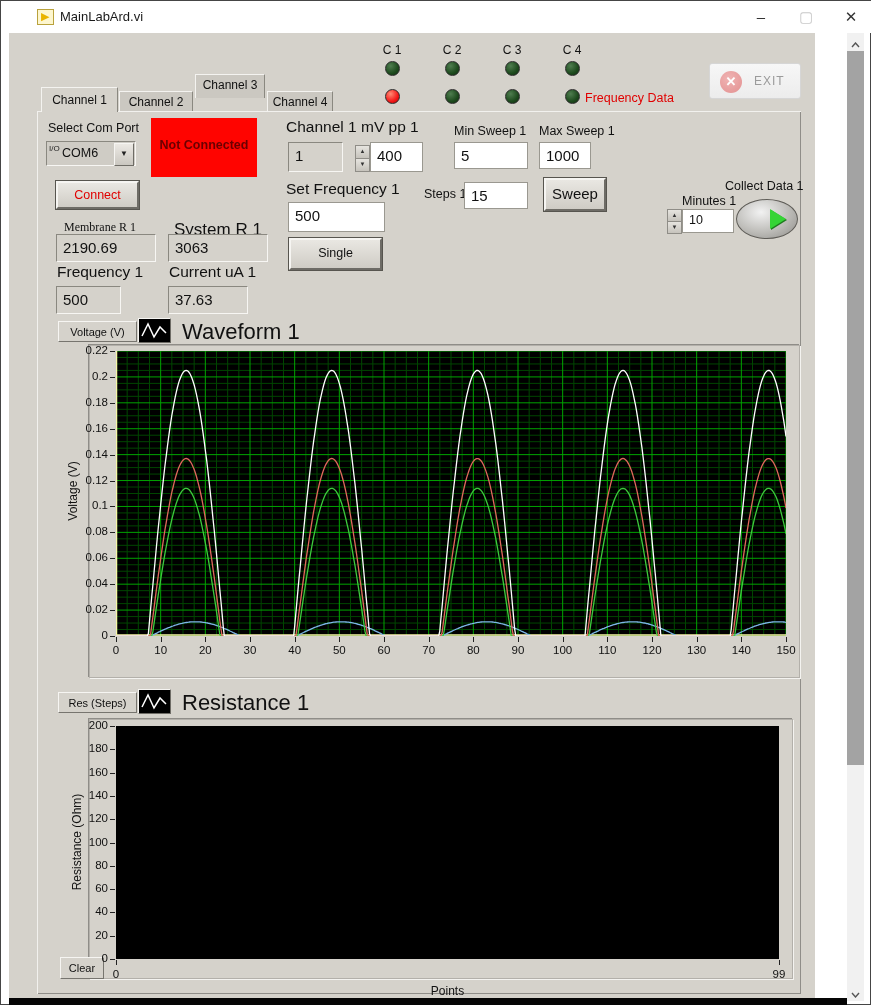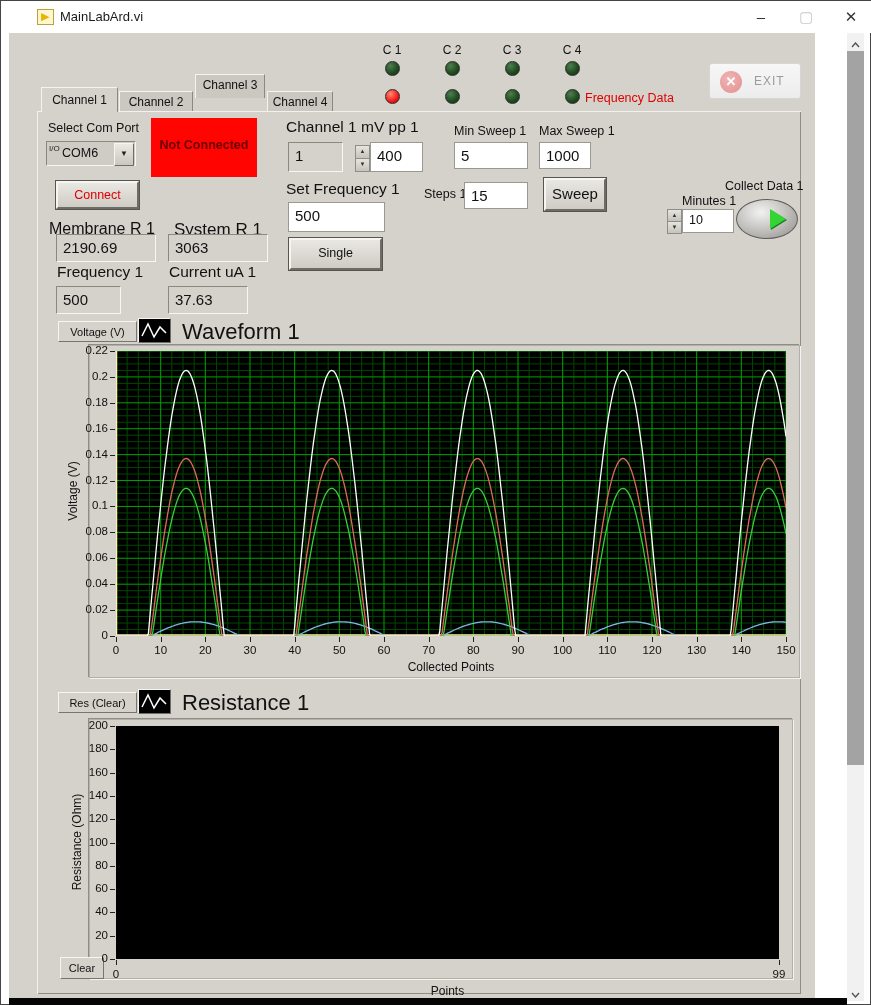--- a/index.html
+++ b/index.html
@@ -158,21 +158,21 @@
 
   <div class="abs biglbl" style="left:285px;top:179px;">Set Frequency 1</div>
   <div class="abs inbox" style="left:287px;top:201px;width:97px;height:30px;">500</div>
 
   <div class="abs lbl" style="left:423px;top:186px;">Steps 1</div>
   <div class="abs inbox" style="left:463px;top:181px;width:64px;height:27px;">15</div>
 
   <div class="abs btn3d" style="left:543px;top:177px;width:62px;height:33px;font-size:15px;line-height:28px;">Sweep</div>
   <div class="abs btn3d" style="left:288px;top:237px;width:93px;height:32px;font-size:12.5px;line-height:27px;">Single</div>
 
-  <div class="abs lbl" style="left:48px;top:219px;font-size:16px;">Membrane R 1</div>
+  <div class="abs lbl" style="left:63px;top:219px;font-size:12px;font-family:Liberation Serif, serif;">Membrane R 1</div>
   <div class="abs valbox" style="left:55px;top:233px;width:100px;height:28px;">2190.69</div>
   <div class="abs lbl" style="left:173px;top:219px;font-size:17px;text-align:center;">System R 1</div>
   <div class="abs valbox" style="left:167px;top:233px;width:100px;height:28px;">3063</div>
   <div class="abs biglbl" style="left:56px;top:262px;">Frequency 1</div>
   <div class="abs valbox" style="left:55px;top:285px;width:65px;height:28px;">500</div>
   <div class="abs biglbl" style="left:168px;top:262px;">Current uA 1</div>
   <div class="abs valbox" style="left:167px;top:285px;width:80px;height:28px;">37.63</div>
 
   <div class="abs lbl" style="left:681px;top:193px;">Minutes 1</div>
   <div class="abs spin" style="left:666px;top:208px;height:24px;">
@@ -302,23 +302,22 @@
       <line x1="0" y1="25.909090909090878" x2="670" y2="25.909090909090878" stroke="#00a400" stroke-width="1"></line>
       <line x1="0" y1="0" x2="670" y2="0" stroke="#00a400" stroke-width="1"></line>
       <line x1="0.5" y1="0" x2="0.5" y2="285" stroke="#f7f7a6" stroke-width="1.5"></line>
       <line x1="0" y1="284" x2="670" y2="284" stroke="#f7f7a6" stroke-width="1.5"></line>
       <path d="M0.0,285.0L1.1,285.0L2.2,285.0L3.4,285.0L4.5,285.0L5.6,285.0L6.7,285.0L7.8,285.0L8.9,285.0L10.0,285.0L11.2,285.0L12.3,285.0L13.4,285.0L14.5,285.0L15.6,285.0L16.8,285.0L17.9,285.0L19.0,285.0L20.1,285.0L21.2,285.0L22.3,285.0L23.5,285.0L24.6,285.0L25.7,285.0L26.8,285.0L27.9,285.0L29.0,285.0L30.1,285.0L31.3,285.0L32.4,285.0L33.5,285.0L34.6,285.0L35.7,284.6L36.9,284.0L38.0,283.4L39.1,282.9L40.2,282.3L41.3,281.8L42.4,281.2L43.6,280.7L44.7,280.2L45.8,279.7L46.9,279.1L48.0,278.6L49.1,278.1L50.3,277.7L51.4,277.2L52.5,276.7L53.6,276.3L54.7,275.8L55.8,275.4L57.0,275.0L58.1,274.6L59.2,274.2L60.3,273.9L61.4,273.5L62.5,273.2L63.6,272.9L64.8,272.6L65.9,272.4L67.0,272.1L68.1,271.9L69.2,271.7L70.3,271.5L71.5,271.3L72.6,271.2L73.7,271.0L74.8,270.9L75.9,270.9L77.0,270.8L78.2,270.8L79.3,270.8L80.4,270.8L81.5,270.8L82.6,270.8L83.8,270.9L84.9,271.0L86.0,271.1L87.1,271.3L88.2,271.4L89.3,271.6L90.5,271.8L91.6,272.0L92.7,272.3L93.8,272.5L94.9,272.8L96.0,273.1L97.1,273.4L98.3,273.7L99.4,274.1L100.5,274.5L101.6,274.8L102.7,275.2L103.8,275.7L105.0,276.1L106.1,276.5L107.2,277.0L108.3,277.5L109.4,277.9L110.6,278.4L111.7,278.9L112.8,279.4L113.9,280.0L115.0,280.5L116.1,281.0L117.2,281.6L118.4,282.1L119.5,282.7L120.6,283.2L121.7,283.8L122.8,284.3L124.0,284.9L125.1,285.0L126.2,285.0L127.3,285.0L128.4,285.0L129.5,285.0L130.7,285.0L131.8,285.0L132.9,285.0L134.0,285.0L135.1,285.0L136.2,285.0L137.3,285.0L138.5,285.0L139.6,285.0L140.7,285.0L141.8,285.0L142.9,285.0L144.1,285.0L145.2,285.0L146.3,285.0L147.4,285.0L148.5,285.0L149.6,285.0L150.8,285.0L151.9,285.0L153.0,285.0L154.1,285.0L155.2,285.0L156.3,285.0L157.4,285.0L158.6,285.0L159.7,285.0L160.8,285.0L161.9,285.0L163.0,285.0L164.2,285.0L165.3,285.0L166.4,285.0L167.5,285.0L168.6,285.0L169.7,285.0L170.8,285.0L172.0,285.0L173.1,285.0L174.2,285.0L175.3,285.0L176.4,285.0L177.6,285.0L178.7,285.0L179.8,285.0L180.9,284.8L182.0,284.2L183.1,283.7L184.3,283.1L185.4,282.6L186.5,282.0L187.6,281.5L188.7,280.9L189.8,280.4L190.9,279.9L192.1,279.3L193.2,278.8L194.3,278.3L195.4,277.8L196.5,277.4L197.6,276.9L198.8,276.4L199.9,276.0L201.0,275.6L202.1,275.2L203.2,274.8L204.3,274.4L205.5,274.0L206.6,273.7L207.7,273.3L208.8,273.0L209.9,272.7L211.1,272.5L212.2,272.2L213.3,272.0L214.4,271.8L215.5,271.6L216.6,271.4L217.8,271.2L218.9,271.1L220.0,271.0L221.1,270.9L222.2,270.8L223.3,270.8L224.5,270.8L225.6,270.8L226.7,270.8L227.8,270.8L228.9,270.9L230.0,271.0L231.1,271.1L232.3,271.2L233.4,271.3L234.5,271.5L235.6,271.7L236.7,271.9L237.8,272.2L239.0,272.4L240.1,272.7L241.2,273.0L242.3,273.3L243.4,273.6L244.5,273.9L245.7,274.3L246.8,274.7L247.9,275.1L249.0,275.5L250.1,275.9L251.3,276.4L252.4,276.8L253.5,277.3L254.6,277.7L255.7,278.2L256.8,278.7L257.9,279.2L259.1,279.8L260.2,280.3L261.3,280.8L262.4,281.3L263.5,281.9L264.7,282.4L265.8,283.0L266.9,283.5L268.0,284.1L269.1,284.7L270.2,285.0L271.4,285.0L272.5,285.0L273.6,285.0L274.7,285.0L275.8,285.0L276.9,285.0L278.1,285.0L279.2,285.0L280.3,285.0L281.4,285.0L282.5,285.0L283.6,285.0L284.8,285.0L285.9,285.0L287.0,285.0L288.1,285.0L289.2,285.0L290.3,285.0L291.4,285.0L292.6,285.0L293.7,285.0L294.8,285.0L295.9,285.0L297.0,285.0L298.1,285.0L299.3,285.0L300.4,285.0L301.5,285.0L302.6,285.0L303.7,285.0L304.9,285.0L306.0,285.0L307.1,285.0L308.2,285.0L309.3,285.0L310.4,285.0L311.6,285.0L312.7,285.0L313.8,285.0L314.9,285.0L316.0,285.0L317.1,285.0L318.3,285.0L319.4,285.0L320.5,285.0L321.6,285.0L322.7,285.0L323.8,285.0L324.9,285.0L326.1,285.0L327.2,284.4L328.3,283.9L329.4,283.3L330.5,282.8L331.6,282.2L332.8,281.7L333.9,281.1L335.0,280.6L336.1,280.1L337.2,279.5L338.4,279.0L339.5,278.5L340.6,278.0L341.7,277.6L342.8,277.1L343.9,276.6L345.1,276.2L346.2,275.7L347.3,275.3L348.4,274.9L349.5,274.5L350.6,274.2L351.8,273.8L352.9,273.5L354.0,273.2L355.1,272.8L356.2,272.6L357.3,272.3L358.5,272.1L359.6,271.8L360.7,271.6L361.8,271.4L362.9,271.3L364.0,271.1L365.2,271.0L366.3,270.9L367.4,270.8L368.5,270.8L369.6,270.8L370.7,270.8L371.9,270.8L373.0,270.8L374.1,270.8L375.2,270.9L376.3,271.0L377.4,271.1L378.5,271.3L379.7,271.4L380.8,271.6L381.9,271.8L383.0,272.1L384.1,272.3L385.2,272.6L386.4,272.8L387.5,273.2L388.6,273.5L389.7,273.8L390.8,274.2L391.9,274.5L393.1,274.9L394.2,275.3L395.3,275.7L396.4,276.2L397.5,276.6L398.6,277.1L399.8,277.6L400.9,278.0L402.0,278.5L403.1,279.0L404.2,279.5L405.3,280.1L406.5,280.6L407.6,281.1L408.7,281.7L409.8,282.2L410.9,282.8L412.1,283.3L413.2,283.9L414.3,284.4L415.4,285.0L416.5,285.0L417.6,285.0L418.8,285.0L419.9,285.0L421.0,285.0L422.1,285.0L423.2,285.0L424.3,285.0L425.4,285.0L426.6,285.0L427.7,285.0L428.8,285.0L429.9,285.0L431.0,285.0L432.2,285.0L433.3,285.0L434.4,285.0L435.5,285.0L436.6,285.0L437.7,285.0L438.9,285.0L440.0,285.0L441.1,285.0L442.2,285.0L443.3,285.0L444.4,285.0L445.6,285.0L446.7,285.0L447.8,285.0L448.9,285.0L450.0,285.0L451.1,285.0L452.3,285.0L453.4,285.0L454.5,285.0L455.6,285.0L456.7,285.0L457.8,285.0L459.0,285.0L460.1,285.0L461.2,285.0L462.3,285.0L463.4,285.0L464.5,285.0L465.6,285.0L466.8,285.0L467.9,285.0L469.0,285.0L470.1,285.0L471.2,285.0L472.3,284.7L473.5,284.1L474.6,283.5L475.7,283.0L476.8,282.4L477.9,281.9L479.0,281.3L480.2,280.8L481.3,280.3L482.4,279.8L483.5,279.2L484.6,278.7L485.8,278.2L486.9,277.7L488.0,277.3L489.1,276.8L490.2,276.4L491.3,275.9L492.4,275.5L493.6,275.1L494.7,274.7L495.8,274.3L496.9,273.9L498.0,273.6L499.1,273.3L500.3,273.0L501.4,272.7L502.5,272.4L503.6,272.2L504.7,271.9L505.9,271.7L507.0,271.5L508.1,271.3L509.2,271.2L510.3,271.1L511.4,271.0L512.5,270.9L513.7,270.8L514.8,270.8L515.9,270.8L517.0,270.8L518.1,270.8L519.3,270.8L520.4,270.9L521.5,271.0L522.6,271.1L523.7,271.2L524.8,271.4L526.0,271.6L527.1,271.8L528.2,272.0L529.3,272.2L530.4,272.5L531.5,272.7L532.6,273.0L533.8,273.3L534.9,273.7L536.0,274.0L537.1,274.4L538.2,274.8L539.4,275.2L540.5,275.6L541.6,276.0L542.7,276.4L543.8,276.9L544.9,277.4L546.0,277.8L547.2,278.3L548.3,278.8L549.4,279.3L550.5,279.9L551.6,280.4L552.8,280.9L553.9,281.5L555.0,282.0L556.1,282.6L557.2,283.1L558.3,283.7L559.4,284.2L560.6,284.8L561.7,285.0L562.8,285.0L563.9,285.0L565.0,285.0L566.1,285.0L567.3,285.0L568.4,285.0L569.5,285.0L570.6,285.0L571.7,285.0L572.9,285.0L574.0,285.0L575.1,285.0L576.2,285.0L577.3,285.0L578.4,285.0L579.5,285.0L580.7,285.0L581.8,285.0L582.9,285.0L584.0,285.0L585.1,285.0L586.3,285.0L587.4,285.0L588.5,285.0L589.6,285.0L590.7,285.0L591.8,285.0L593.0,285.0L594.1,285.0L595.2,285.0L596.3,285.0L597.4,285.0L598.5,285.0L599.6,285.0L600.8,285.0L601.9,285.0L603.0,285.0L604.1,285.0L605.2,285.0L606.4,285.0L607.5,285.0L608.6,285.0L609.7,285.0L610.8,285.0L611.9,285.0L613.1,285.0L614.2,285.0L615.3,285.0L616.4,285.0L617.5,284.9L618.6,284.3L619.8,283.8L620.9,283.2L622.0,282.7L623.1,282.1L624.2,281.6L625.3,281.0L626.5,280.5L627.6,280.0L628.7,279.4L629.8,278.9L630.9,278.4L632.0,277.9L633.1,277.5L634.3,277.0L635.4,276.5L636.5,276.1L637.6,275.7L638.7,275.2L639.9,274.8L641.0,274.5L642.1,274.1L643.2,273.7L644.3,273.4L645.4,273.1L646.5,272.8L647.7,272.5L648.8,272.3L649.9,272.0L651.0,271.8L652.1,271.6L653.3,271.4L654.4,271.3L655.5,271.1L656.6,271.0L657.7,270.9L658.8,270.8L660.0,270.8L661.1,270.8L662.2,270.8L663.3,270.8L664.4,270.8L665.5,270.9L666.6,270.9L667.8,271.0L668.9,271.2L670.0,271.3" fill="none" stroke="#7db7e8" stroke-width="1.3"></path>
       <path d="M0.0,285.0L1.1,285.0L2.2,285.0L3.4,285.0L4.5,285.0L5.6,285.0L6.7,285.0L7.8,285.0L8.9,285.0L10.0,285.0L11.2,285.0L12.3,285.0L13.4,285.0L14.5,285.0L15.6,285.0L16.8,285.0L17.9,285.0L19.0,285.0L20.1,285.0L21.2,285.0L22.3,285.0L23.5,285.0L24.6,285.0L25.7,285.0L26.8,285.0L27.9,285.0L29.0,285.0L30.1,285.0L31.3,285.0L32.4,285.0L33.5,285.0L34.6,285.0L35.7,285.0L36.9,280.4L38.0,272.8L39.1,265.2L40.2,257.7L41.3,250.2L42.4,242.9L43.6,235.6L44.7,228.5L45.8,221.5L46.9,214.7L48.0,208.1L49.1,201.7L50.3,195.5L51.4,189.6L52.5,183.9L53.6,178.4L54.7,173.3L55.8,168.5L57.0,163.9L58.1,159.7L59.2,155.9L60.3,152.3L61.4,149.2L62.5,146.3L63.6,143.9L64.8,141.8L65.9,140.2L67.0,138.9L68.1,138.0L69.2,137.4L70.3,137.3L71.5,137.6L72.6,138.3L73.7,139.3L74.8,140.8L75.9,142.6L77.0,144.8L78.2,147.4L79.3,150.4L80.4,153.7L81.5,157.4L82.6,161.4L83.8,165.7L84.9,170.4L86.0,175.3L87.1,180.6L88.2,186.1L89.3,191.9L90.5,197.9L91.6,204.2L92.7,210.7L93.8,217.4L94.9,224.3L96.0,231.3L97.1,238.5L98.3,245.8L99.4,253.2L100.5,260.7L101.6,268.2L102.7,275.8L103.8,283.5L105.0,285.0L106.1,285.0L107.2,285.0L108.3,285.0L109.4,285.0L110.6,285.0L111.7,285.0L112.8,285.0L113.9,285.0L115.0,285.0L116.1,285.0L117.2,285.0L118.4,285.0L119.5,285.0L120.6,285.0L121.7,285.0L122.8,285.0L124.0,285.0L125.1,285.0L126.2,285.0L127.3,285.0L128.4,285.0L129.5,285.0L130.7,285.0L131.8,285.0L132.9,285.0L134.0,285.0L135.1,285.0L136.2,285.0L137.3,285.0L138.5,285.0L139.6,285.0L140.7,285.0L141.8,285.0L142.9,285.0L144.1,285.0L145.2,285.0L146.3,285.0L147.4,285.0L148.5,285.0L149.6,285.0L150.8,285.0L151.9,285.0L153.0,285.0L154.1,285.0L155.2,285.0L156.3,285.0L157.4,285.0L158.6,285.0L159.7,285.0L160.8,285.0L161.9,285.0L163.0,285.0L164.2,285.0L165.3,285.0L166.4,285.0L167.5,285.0L168.6,285.0L169.7,285.0L170.8,285.0L172.0,285.0L173.1,285.0L174.2,285.0L175.3,285.0L176.4,285.0L177.6,285.0L178.7,285.0L179.8,285.0L180.9,285.0L182.0,283.5L183.1,275.8L184.3,268.2L185.4,260.7L186.5,253.2L187.6,245.8L188.7,238.5L189.8,231.3L190.9,224.3L192.1,217.4L193.2,210.7L194.3,204.2L195.4,197.9L196.5,191.9L197.6,186.1L198.8,180.6L199.9,175.3L201.0,170.4L202.1,165.7L203.2,161.4L204.3,157.4L205.5,153.7L206.6,150.4L207.7,147.4L208.8,144.8L209.9,142.6L211.1,140.8L212.2,139.3L213.3,138.3L214.4,137.6L215.5,137.3L216.6,137.4L217.8,138.0L218.9,138.9L220.0,140.2L221.1,141.8L222.2,143.9L223.3,146.3L224.5,149.2L225.6,152.3L226.7,155.9L227.8,159.7L228.9,163.9L230.0,168.5L231.1,173.3L232.3,178.4L233.4,183.9L234.5,189.6L235.6,195.5L236.7,201.7L237.8,208.1L239.0,214.7L240.1,221.5L241.2,228.5L242.3,235.6L243.4,242.9L244.5,250.2L245.7,257.7L246.8,265.2L247.9,272.8L249.0,280.4L250.1,285.0L251.3,285.0L252.4,285.0L253.5,285.0L254.6,285.0L255.7,285.0L256.8,285.0L257.9,285.0L259.1,285.0L260.2,285.0L261.3,285.0L262.4,285.0L263.5,285.0L264.7,285.0L265.8,285.0L266.9,285.0L268.0,285.0L269.1,285.0L270.2,285.0L271.4,285.0L272.5,285.0L273.6,285.0L274.7,285.0L275.8,285.0L276.9,285.0L278.1,285.0L279.2,285.0L280.3,285.0L281.4,285.0L282.5,285.0L283.6,285.0L284.8,285.0L285.9,285.0L287.0,285.0L288.1,285.0L289.2,285.0L290.3,285.0L291.4,285.0L292.6,285.0L293.7,285.0L294.8,285.0L295.9,285.0L297.0,285.0L298.1,285.0L299.3,285.0L300.4,285.0L301.5,285.0L302.6,285.0L303.7,285.0L304.9,285.0L306.0,285.0L307.1,285.0L308.2,285.0L309.3,285.0L310.4,285.0L311.6,285.0L312.7,285.0L313.8,285.0L314.9,285.0L316.0,285.0L317.1,285.0L318.3,285.0L319.4,285.0L320.5,285.0L321.6,285.0L322.7,285.0L323.8,285.0L324.9,285.0L326.1,285.0L327.2,285.0L328.3,278.9L329.4,271.3L330.5,263.7L331.6,256.2L332.8,248.7L333.9,241.4L335.0,234.2L336.1,227.1L337.2,220.1L338.4,213.4L339.5,206.8L340.6,200.4L341.7,194.3L342.8,188.4L343.9,182.8L345.1,177.4L346.2,172.3L347.3,167.5L348.4,163.1L349.5,158.9L350.6,155.1L351.8,151.7L352.9,148.6L354.0,145.8L355.1,143.5L356.2,141.5L357.3,139.9L358.5,138.6L359.6,137.8L360.7,137.4L361.8,137.3L362.9,137.7L364.0,138.5L365.2,139.6L366.3,141.1L367.4,143.0L368.5,145.3L369.6,148.0L370.7,151.0L371.9,154.4L373.0,158.1L374.1,162.2L375.2,166.6L376.3,171.3L377.4,176.3L378.5,181.7L379.7,187.2L380.8,193.1L381.9,199.2L383.0,205.5L384.1,212.0L385.2,218.8L386.4,225.7L387.5,232.7L388.6,239.9L389.7,247.3L390.8,254.7L391.9,262.2L393.1,269.8L394.2,277.4L395.3,285.0L396.4,285.0L397.5,285.0L398.6,285.0L399.8,285.0L400.9,285.0L402.0,285.0L403.1,285.0L404.2,285.0L405.3,285.0L406.5,285.0L407.6,285.0L408.7,285.0L409.8,285.0L410.9,285.0L412.1,285.0L413.2,285.0L414.3,285.0L415.4,285.0L416.5,285.0L417.6,285.0L418.8,285.0L419.9,285.0L421.0,285.0L422.1,285.0L423.2,285.0L424.3,285.0L425.4,285.0L426.6,285.0L427.7,285.0L428.8,285.0L429.9,285.0L431.0,285.0L432.2,285.0L433.3,285.0L434.4,285.0L435.5,285.0L436.6,285.0L437.7,285.0L438.9,285.0L440.0,285.0L441.1,285.0L442.2,285.0L443.3,285.0L444.4,285.0L445.6,285.0L446.7,285.0L447.8,285.0L448.9,285.0L450.0,285.0L451.1,285.0L452.3,285.0L453.4,285.0L454.5,285.0L455.6,285.0L456.7,285.0L457.8,285.0L459.0,285.0L460.1,285.0L461.2,285.0L462.3,285.0L463.4,285.0L464.5,285.0L465.6,285.0L466.8,285.0L467.9,285.0L469.0,285.0L470.1,285.0L471.2,285.0L472.3,285.0L473.5,281.9L474.6,274.3L475.7,266.7L476.8,259.2L477.9,251.7L479.0,244.3L480.2,237.0L481.3,229.9L482.4,222.9L483.5,216.1L484.6,209.4L485.8,203.0L486.9,196.7L488.0,190.7L489.1,185.0L490.2,179.5L491.3,174.3L492.4,169.4L493.6,164.8L494.7,160.5L495.8,156.6L496.9,153.0L498.0,149.8L499.1,146.9L500.3,144.4L501.4,142.2L502.5,140.5L503.6,139.1L504.7,138.1L505.9,137.5L507.0,137.3L508.1,137.5L509.2,138.1L510.3,139.1L511.4,140.5L512.5,142.2L513.7,144.4L514.8,146.9L515.9,149.8L517.0,153.0L518.1,156.6L519.3,160.5L520.4,164.8L521.5,169.4L522.6,174.3L523.7,179.5L524.8,185.0L526.0,190.7L527.1,196.7L528.2,203.0L529.3,209.4L530.4,216.1L531.5,222.9L532.6,229.9L533.8,237.0L534.9,244.3L536.0,251.7L537.1,259.2L538.2,266.7L539.4,274.3L540.5,281.9L541.6,285.0L542.7,285.0L543.8,285.0L544.9,285.0L546.0,285.0L547.2,285.0L548.3,285.0L549.4,285.0L550.5,285.0L551.6,285.0L552.8,285.0L553.9,285.0L555.0,285.0L556.1,285.0L557.2,285.0L558.3,285.0L559.4,285.0L560.6,285.0L561.7,285.0L562.8,285.0L563.9,285.0L565.0,285.0L566.1,285.0L567.3,285.0L568.4,285.0L569.5,285.0L570.6,285.0L571.7,285.0L572.9,285.0L574.0,285.0L575.1,285.0L576.2,285.0L577.3,285.0L578.4,285.0L579.5,285.0L580.7,285.0L581.8,285.0L582.9,285.0L584.0,285.0L585.1,285.0L586.3,285.0L587.4,285.0L588.5,285.0L589.6,285.0L590.7,285.0L591.8,285.0L593.0,285.0L594.1,285.0L595.2,285.0L596.3,285.0L597.4,285.0L598.5,285.0L599.6,285.0L600.8,285.0L601.9,285.0L603.0,285.0L604.1,285.0L605.2,285.0L606.4,285.0L607.5,285.0L608.6,285.0L609.7,285.0L610.8,285.0L611.9,285.0L613.1,285.0L614.2,285.0L615.3,285.0L616.4,285.0L617.5,285.0L618.6,285.0L619.8,277.4L620.9,269.8L622.0,262.2L623.1,254.7L624.2,247.3L625.3,239.9L626.5,232.7L627.6,225.7L628.7,218.8L629.8,212.0L630.9,205.5L632.0,199.2L633.1,193.1L634.3,187.2L635.4,181.7L636.5,176.3L637.6,171.3L638.7,166.6L639.9,162.2L641.0,158.1L642.1,154.4L643.2,151.0L644.3,148.0L645.4,145.3L646.5,143.0L647.7,141.1L648.8,139.6L649.9,138.5L651.0,137.7L652.1,137.3L653.3,137.4L654.4,137.8L655.5,138.6L656.6,139.9L657.7,141.5L658.8,143.5L660.0,145.8L661.1,148.6L662.2,151.7L663.3,155.1L664.4,158.9L665.5,163.1L666.6,167.5L667.8,172.3L668.9,177.4L670.0,182.8" fill="none" stroke="#3dca3d" stroke-width="1.3"></path>
       <path d="M0.0,285.0L1.1,285.0L2.2,285.0L3.4,285.0L4.5,285.0L5.6,285.0L6.7,285.0L7.8,285.0L8.9,285.0L10.0,285.0L11.2,285.0L12.3,285.0L13.4,285.0L14.5,285.0L15.6,285.0L16.8,285.0L17.9,285.0L19.0,285.0L20.1,285.0L21.2,285.0L22.3,285.0L23.5,285.0L24.6,285.0L25.7,285.0L26.8,285.0L27.9,285.0L29.0,285.0L30.1,285.0L31.3,285.0L32.4,285.0L33.5,285.0L34.6,283.3L35.7,274.6L36.9,265.9L38.0,257.2L39.1,248.7L40.2,240.2L41.3,231.8L42.4,223.6L43.6,215.5L44.7,207.5L45.8,199.8L46.9,192.3L48.0,185.0L49.1,177.9L50.3,171.1L51.4,164.5L52.5,158.3L53.6,152.3L54.7,146.7L55.8,141.4L57.0,136.5L58.1,131.9L59.2,127.7L60.3,123.8L61.4,120.4L62.5,117.3L63.6,114.7L64.8,112.4L65.9,110.6L67.0,109.2L68.1,108.2L69.2,107.7L70.3,107.5L71.5,107.8L72.6,108.6L73.7,109.7L74.8,111.3L75.9,113.3L77.0,115.7L78.2,118.5L79.3,121.7L80.4,125.3L81.5,129.3L82.6,133.7L83.8,138.4L84.9,143.5L86.0,148.9L87.1,154.7L88.2,160.7L89.3,167.1L90.5,173.8L91.6,180.7L92.7,187.9L93.8,195.3L94.9,202.9L96.0,210.7L97.1,218.7L98.3,226.9L99.4,235.2L100.5,243.6L101.6,252.1L102.7,260.7L103.8,269.3L105.0,278.0L106.1,285.0L107.2,285.0L108.3,285.0L109.4,285.0L110.6,285.0L111.7,285.0L112.8,285.0L113.9,285.0L115.0,285.0L116.1,285.0L117.2,285.0L118.4,285.0L119.5,285.0L120.6,285.0L121.7,285.0L122.8,285.0L124.0,285.0L125.1,285.0L126.2,285.0L127.3,285.0L128.4,285.0L129.5,285.0L130.7,285.0L131.8,285.0L132.9,285.0L134.0,285.0L135.1,285.0L136.2,285.0L137.3,285.0L138.5,285.0L139.6,285.0L140.7,285.0L141.8,285.0L142.9,285.0L144.1,285.0L145.2,285.0L146.3,285.0L147.4,285.0L148.5,285.0L149.6,285.0L150.8,285.0L151.9,285.0L153.0,285.0L154.1,285.0L155.2,285.0L156.3,285.0L157.4,285.0L158.6,285.0L159.7,285.0L160.8,285.0L161.9,285.0L163.0,285.0L164.2,285.0L165.3,285.0L166.4,285.0L167.5,285.0L168.6,285.0L169.7,285.0L170.8,285.0L172.0,285.0L173.1,285.0L174.2,285.0L175.3,285.0L176.4,285.0L177.6,285.0L178.7,285.0L179.8,285.0L180.9,278.0L182.0,269.3L183.1,260.7L184.3,252.1L185.4,243.6L186.5,235.2L187.6,226.9L188.7,218.7L189.8,210.7L190.9,202.9L192.1,195.3L193.2,187.9L194.3,180.7L195.4,173.8L196.5,167.1L197.6,160.7L198.8,154.7L199.9,148.9L201.0,143.5L202.1,138.4L203.2,133.7L204.3,129.3L205.5,125.3L206.6,121.7L207.7,118.5L208.8,115.7L209.9,113.3L211.1,111.3L212.2,109.7L213.3,108.6L214.4,107.8L215.5,107.5L216.6,107.7L217.8,108.2L218.9,109.2L220.0,110.6L221.1,112.4L222.2,114.7L223.3,117.3L224.5,120.4L225.6,123.8L226.7,127.7L227.8,131.9L228.9,136.5L230.0,141.4L231.1,146.7L232.3,152.3L233.4,158.3L234.5,164.5L235.6,171.1L236.7,177.9L237.8,185.0L239.0,192.3L240.1,199.8L241.2,207.5L242.3,215.5L243.4,223.6L244.5,231.8L245.7,240.2L246.8,248.7L247.9,257.2L249.0,265.9L250.1,274.6L251.3,283.3L252.4,285.0L253.5,285.0L254.6,285.0L255.7,285.0L256.8,285.0L257.9,285.0L259.1,285.0L260.2,285.0L261.3,285.0L262.4,285.0L263.5,285.0L264.7,285.0L265.8,285.0L266.9,285.0L268.0,285.0L269.1,285.0L270.2,285.0L271.4,285.0L272.5,285.0L273.6,285.0L274.7,285.0L275.8,285.0L276.9,285.0L278.1,285.0L279.2,285.0L280.3,285.0L281.4,285.0L282.5,285.0L283.6,285.0L284.8,285.0L285.9,285.0L287.0,285.0L288.1,285.0L289.2,285.0L290.3,285.0L291.4,285.0L292.6,285.0L293.7,285.0L294.8,285.0L295.9,285.0L297.0,285.0L298.1,285.0L299.3,285.0L300.4,285.0L301.5,285.0L302.6,285.0L303.7,285.0L304.9,285.0L306.0,285.0L307.1,285.0L308.2,285.0L309.3,285.0L310.4,285.0L311.6,285.0L312.7,285.0L313.8,285.0L314.9,285.0L316.0,285.0L317.1,285.0L318.3,285.0L319.4,285.0L320.5,285.0L321.6,285.0L322.7,285.0L323.8,285.0L324.9,285.0L326.1,281.5L327.2,272.8L328.3,264.1L329.4,255.5L330.5,247.0L331.6,238.5L332.8,230.2L333.9,221.9L335.0,213.9L336.1,206.0L337.2,198.3L338.4,190.8L339.5,183.5L340.6,176.5L341.7,169.7L342.8,163.3L343.9,157.1L345.1,151.2L346.2,145.6L347.3,140.4L348.4,135.5L349.5,131.0L350.6,126.9L351.8,123.1L352.9,119.7L354.0,116.8L355.1,114.2L356.2,112.0L357.3,110.3L358.5,109.0L359.6,108.1L360.7,107.6L361.8,107.6L362.9,107.9L364.0,108.8L365.2,110.0L366.3,111.6L367.4,113.7L368.5,116.2L369.6,119.1L370.7,122.4L371.9,126.1L373.0,130.2L374.1,134.6L375.2,139.4L376.3,144.6L377.4,150.0L378.5,155.9L379.7,162.0L380.8,168.4L381.9,175.1L383.0,182.1L384.1,189.3L385.2,196.8L386.4,204.4L387.5,212.3L388.6,220.3L389.7,228.5L390.8,236.8L391.9,245.3L393.1,253.8L394.2,262.4L395.3,271.1L396.4,279.8L397.5,285.0L398.6,285.0L399.8,285.0L400.9,285.0L402.0,285.0L403.1,285.0L404.2,285.0L405.3,285.0L406.5,285.0L407.6,285.0L408.7,285.0L409.8,285.0L410.9,285.0L412.1,285.0L413.2,285.0L414.3,285.0L415.4,285.0L416.5,285.0L417.6,285.0L418.8,285.0L419.9,285.0L421.0,285.0L422.1,285.0L423.2,285.0L424.3,285.0L425.4,285.0L426.6,285.0L427.7,285.0L428.8,285.0L429.9,285.0L431.0,285.0L432.2,285.0L433.3,285.0L434.4,285.0L435.5,285.0L436.6,285.0L437.7,285.0L438.9,285.0L440.0,285.0L441.1,285.0L442.2,285.0L443.3,285.0L444.4,285.0L445.6,285.0L446.7,285.0L447.8,285.0L448.9,285.0L450.0,285.0L451.1,285.0L452.3,285.0L453.4,285.0L454.5,285.0L455.6,285.0L456.7,285.0L457.8,285.0L459.0,285.0L460.1,285.0L461.2,285.0L462.3,285.0L463.4,285.0L464.5,285.0L465.6,285.0L466.8,285.0L467.9,285.0L469.0,285.0L470.1,285.0L471.2,285.0L472.3,276.3L473.5,267.6L474.6,259.0L475.7,250.4L476.8,241.9L477.9,233.5L479.0,225.2L480.2,217.1L481.3,209.1L482.4,201.3L483.5,193.8L484.6,186.4L485.8,179.3L486.9,172.4L488.0,165.8L489.1,159.5L490.2,153.5L491.3,147.8L492.4,142.4L493.6,137.4L494.7,132.8L495.8,128.5L496.9,124.6L498.0,121.0L499.1,117.9L500.3,115.2L501.4,112.8L502.5,110.9L503.6,109.4L504.7,108.4L505.9,107.7L507.0,107.5L508.1,107.7L509.2,108.4L510.3,109.4L511.4,110.9L512.5,112.8L513.7,115.2L514.8,117.9L515.9,121.0L517.0,124.6L518.1,128.5L519.3,132.8L520.4,137.4L521.5,142.4L522.6,147.8L523.7,153.5L524.8,159.5L526.0,165.8L527.1,172.4L528.2,179.3L529.3,186.4L530.4,193.8L531.5,201.3L532.6,209.1L533.8,217.1L534.9,225.2L536.0,233.5L537.1,241.9L538.2,250.4L539.4,259.0L540.5,267.6L541.6,276.3L542.7,285.0L543.8,285.0L544.9,285.0L546.0,285.0L547.2,285.0L548.3,285.0L549.4,285.0L550.5,285.0L551.6,285.0L552.8,285.0L553.9,285.0L555.0,285.0L556.1,285.0L557.2,285.0L558.3,285.0L559.4,285.0L560.6,285.0L561.7,285.0L562.8,285.0L563.9,285.0L565.0,285.0L566.1,285.0L567.3,285.0L568.4,285.0L569.5,285.0L570.6,285.0L571.7,285.0L572.9,285.0L574.0,285.0L575.1,285.0L576.2,285.0L577.3,285.0L578.4,285.0L579.5,285.0L580.7,285.0L581.8,285.0L582.9,285.0L584.0,285.0L585.1,285.0L586.3,285.0L587.4,285.0L588.5,285.0L589.6,285.0L590.7,285.0L591.8,285.0L593.0,285.0L594.1,285.0L595.2,285.0L596.3,285.0L597.4,285.0L598.5,285.0L599.6,285.0L600.8,285.0L601.9,285.0L603.0,285.0L604.1,285.0L605.2,285.0L606.4,285.0L607.5,285.0L608.6,285.0L609.7,285.0L610.8,285.0L611.9,285.0L613.1,285.0L614.2,285.0L615.3,285.0L616.4,285.0L617.5,279.8L618.6,271.1L619.8,262.4L620.9,253.8L622.0,245.3L623.1,236.8L624.2,228.5L625.3,220.3L626.5,212.3L627.6,204.4L628.7,196.8L629.8,189.3L630.9,182.1L632.0,175.1L633.1,168.4L634.3,162.0L635.4,155.9L636.5,150.0L637.6,144.6L638.7,139.4L639.9,134.6L641.0,130.2L642.1,126.1L643.2,122.4L644.3,119.1L645.4,116.2L646.5,113.7L647.7,111.6L648.8,110.0L649.9,108.8L651.0,107.9L652.1,107.6L653.3,107.6L654.4,108.1L655.5,109.0L656.6,110.3L657.7,112.0L658.8,114.2L660.0,116.8L661.1,119.7L662.2,123.1L663.3,126.9L664.4,131.0L665.5,135.5L666.6,140.4L667.8,145.6L668.9,151.2L670.0,157.1" fill="none" stroke="#e0685c" stroke-width="1.3"></path>
       <path d="M0.0,285.0L1.1,285.0L2.2,285.0L3.4,285.0L4.5,285.0L5.6,285.0L6.7,285.0L7.8,285.0L8.9,285.0L10.0,285.0L11.2,285.0L12.3,285.0L13.4,285.0L14.5,285.0L15.6,285.0L16.8,285.0L17.9,285.0L19.0,285.0L20.1,285.0L21.2,285.0L22.3,285.0L23.5,285.0L24.6,285.0L25.7,285.0L26.8,285.0L27.9,285.0L29.0,285.0L30.1,285.0L31.3,285.0L32.4,282.5L33.5,270.3L34.6,258.1L35.7,245.9L36.9,233.8L38.0,221.8L39.1,210.0L40.2,198.3L41.3,186.8L42.4,175.5L43.6,164.4L44.7,153.6L45.8,143.1L46.9,132.9L48.0,123.0L49.1,113.5L50.3,104.3L51.4,95.5L52.5,87.1L53.6,79.1L54.7,71.6L55.8,64.5L57.0,57.9L58.1,51.8L59.2,46.2L60.3,41.1L61.4,36.5L62.5,32.4L63.6,28.9L64.8,25.9L65.9,23.5L67.0,21.7L68.1,20.3L69.2,19.6L70.3,19.4L71.5,19.8L72.6,20.8L73.7,22.3L74.8,24.4L75.9,27.1L77.0,30.3L78.2,34.0L79.3,38.3L80.4,43.1L81.5,48.4L82.6,54.2L83.8,60.5L84.9,67.3L86.0,74.6L87.1,82.3L88.2,90.4L89.3,99.0L90.5,107.9L91.6,117.2L92.7,126.9L93.8,136.9L94.9,147.3L96.0,157.9L97.1,168.8L98.3,180.0L99.4,191.4L100.5,202.9L101.6,214.7L102.7,226.6L103.8,238.6L105.0,250.7L106.1,262.9L107.2,275.2L108.3,285.0L109.4,285.0L110.6,285.0L111.7,285.0L112.8,285.0L113.9,285.0L115.0,285.0L116.1,285.0L117.2,285.0L118.4,285.0L119.5,285.0L120.6,285.0L121.7,285.0L122.8,285.0L124.0,285.0L125.1,285.0L126.2,285.0L127.3,285.0L128.4,285.0L129.5,285.0L130.7,285.0L131.8,285.0L132.9,285.0L134.0,285.0L135.1,285.0L136.2,285.0L137.3,285.0L138.5,285.0L139.6,285.0L140.7,285.0L141.8,285.0L142.9,285.0L144.1,285.0L145.2,285.0L146.3,285.0L147.4,285.0L148.5,285.0L149.6,285.0L150.8,285.0L151.9,285.0L153.0,285.0L154.1,285.0L155.2,285.0L156.3,285.0L157.4,285.0L158.6,285.0L159.7,285.0L160.8,285.0L161.9,285.0L163.0,285.0L164.2,285.0L165.3,285.0L166.4,285.0L167.5,285.0L168.6,285.0L169.7,285.0L170.8,285.0L172.0,285.0L173.1,285.0L174.2,285.0L175.3,285.0L176.4,285.0L177.6,285.0L178.7,275.2L179.8,262.9L180.9,250.7L182.0,238.6L183.1,226.6L184.3,214.7L185.4,202.9L186.5,191.4L187.6,180.0L188.7,168.8L189.8,157.9L190.9,147.3L192.1,136.9L193.2,126.9L194.3,117.2L195.4,107.9L196.5,99.0L197.6,90.4L198.8,82.3L199.9,74.6L201.0,67.3L202.1,60.5L203.2,54.2L204.3,48.4L205.5,43.1L206.6,38.3L207.7,34.0L208.8,30.3L209.9,27.1L211.1,24.4L212.2,22.3L213.3,20.8L214.4,19.8L215.5,19.4L216.6,19.6L217.8,20.3L218.9,21.7L220.0,23.5L221.1,25.9L222.2,28.9L223.3,32.4L224.5,36.5L225.6,41.1L226.7,46.2L227.8,51.8L228.9,57.9L230.0,64.5L231.1,71.6L232.3,79.1L233.4,87.1L234.5,95.5L235.6,104.3L236.7,113.5L237.8,123.0L239.0,132.9L240.1,143.1L241.2,153.6L242.3,164.4L243.4,175.5L244.5,186.8L245.7,198.3L246.8,210.0L247.9,221.8L249.0,233.8L250.1,245.9L251.3,258.1L252.4,270.3L253.5,282.5L254.6,285.0L255.7,285.0L256.8,285.0L257.9,285.0L259.1,285.0L260.2,285.0L261.3,285.0L262.4,285.0L263.5,285.0L264.7,285.0L265.8,285.0L266.9,285.0L268.0,285.0L269.1,285.0L270.2,285.0L271.4,285.0L272.5,285.0L273.6,285.0L274.7,285.0L275.8,285.0L276.9,285.0L278.1,285.0L279.2,285.0L280.3,285.0L281.4,285.0L282.5,285.0L283.6,285.0L284.8,285.0L285.9,285.0L287.0,285.0L288.1,285.0L289.2,285.0L290.3,285.0L291.4,285.0L292.6,285.0L293.7,285.0L294.8,285.0L295.9,285.0L297.0,285.0L298.1,285.0L299.3,285.0L300.4,285.0L301.5,285.0L302.6,285.0L303.7,285.0L304.9,285.0L306.0,285.0L307.1,285.0L308.2,285.0L309.3,285.0L310.4,285.0L311.6,285.0L312.7,285.0L313.8,285.0L314.9,285.0L316.0,285.0L317.1,285.0L318.3,285.0L319.4,285.0L320.5,285.0L321.6,285.0L322.7,285.0L323.8,280.1L324.9,267.8L326.1,255.6L327.2,243.5L328.3,231.4L329.4,219.4L330.5,207.6L331.6,196.0L332.8,184.5L333.9,173.3L335.0,162.3L336.1,151.5L337.2,141.0L338.4,130.9L339.5,121.1L340.6,111.6L341.7,102.5L342.8,93.8L343.9,85.5L345.1,77.6L346.2,70.2L347.3,63.2L348.4,56.7L349.5,50.6L350.6,45.1L351.8,40.1L352.9,35.6L354.0,31.7L355.1,28.3L356.2,25.4L357.3,23.1L358.5,21.3L359.6,20.2L360.7,19.5L361.8,19.5L362.9,20.0L364.0,21.1L365.2,22.7L366.3,24.9L367.4,27.7L368.5,31.0L369.6,34.8L370.7,39.2L371.9,44.1L373.0,49.5L374.1,55.4L375.2,61.8L376.3,68.7L377.4,76.1L378.5,83.9L379.7,92.1L380.8,100.7L381.9,109.7L383.0,119.1L384.1,128.9L385.2,139.0L386.4,149.4L387.5,160.1L388.6,171.0L389.7,182.2L390.8,193.7L391.9,205.3L393.1,217.1L394.2,229.0L395.3,241.0L396.4,253.2L397.5,265.4L398.6,277.6L399.8,285.0L400.9,285.0L402.0,285.0L403.1,285.0L404.2,285.0L405.3,285.0L406.5,285.0L407.6,285.0L408.7,285.0L409.8,285.0L410.9,285.0L412.1,285.0L413.2,285.0L414.3,285.0L415.4,285.0L416.5,285.0L417.6,285.0L418.8,285.0L419.9,285.0L421.0,285.0L422.1,285.0L423.2,285.0L424.3,285.0L425.4,285.0L426.6,285.0L427.7,285.0L428.8,285.0L429.9,285.0L431.0,285.0L432.2,285.0L433.3,285.0L434.4,285.0L435.5,285.0L436.6,285.0L437.7,285.0L438.9,285.0L440.0,285.0L441.1,285.0L442.2,285.0L443.3,285.0L444.4,285.0L445.6,285.0L446.7,285.0L447.8,285.0L448.9,285.0L450.0,285.0L451.1,285.0L452.3,285.0L453.4,285.0L454.5,285.0L455.6,285.0L456.7,285.0L457.8,285.0L459.0,285.0L460.1,285.0L461.2,285.0L462.3,285.0L463.4,285.0L464.5,285.0L465.6,285.0L466.8,285.0L467.9,285.0L469.0,285.0L470.1,272.7L471.2,260.5L472.3,248.3L473.5,236.2L474.6,224.2L475.7,212.3L476.8,200.6L477.9,189.1L479.0,177.7L480.2,166.6L481.3,155.8L482.4,145.2L483.5,134.9L484.6,125.0L485.8,115.3L486.9,106.1L488.0,97.2L489.1,88.7L490.2,80.7L491.3,73.1L492.4,65.9L493.6,59.2L494.7,53.0L495.8,47.3L496.9,42.1L498.0,37.4L499.1,33.2L500.3,29.6L501.4,26.5L502.5,24.0L503.6,22.0L504.7,20.6L505.9,19.7L507.0,19.4L508.1,19.7L509.2,20.6L510.3,22.0L511.4,24.0L512.5,26.5L513.7,29.6L514.8,33.2L515.9,37.4L517.0,42.1L518.1,47.3L519.3,53.0L520.4,59.2L521.5,65.9L522.6,73.1L523.7,80.7L524.8,88.7L526.0,97.2L527.1,106.1L528.2,115.3L529.3,125.0L530.4,134.9L531.5,145.2L532.6,155.8L533.8,166.6L534.9,177.7L536.0,189.1L537.1,200.6L538.2,212.3L539.4,224.2L540.5,236.2L541.6,248.3L542.7,260.5L543.8,272.7L544.9,285.0L546.0,285.0L547.2,285.0L548.3,285.0L549.4,285.0L550.5,285.0L551.6,285.0L552.8,285.0L553.9,285.0L555.0,285.0L556.1,285.0L557.2,285.0L558.3,285.0L559.4,285.0L560.6,285.0L561.7,285.0L562.8,285.0L563.9,285.0L565.0,285.0L566.1,285.0L567.3,285.0L568.4,285.0L569.5,285.0L570.6,285.0L571.7,285.0L572.9,285.0L574.0,285.0L575.1,285.0L576.2,285.0L577.3,285.0L578.4,285.0L579.5,285.0L580.7,285.0L581.8,285.0L582.9,285.0L584.0,285.0L585.1,285.0L586.3,285.0L587.4,285.0L588.5,285.0L589.6,285.0L590.7,285.0L591.8,285.0L593.0,285.0L594.1,285.0L595.2,285.0L596.3,285.0L597.4,285.0L598.5,285.0L599.6,285.0L600.8,285.0L601.9,285.0L603.0,285.0L604.1,285.0L605.2,285.0L606.4,285.0L607.5,285.0L608.6,285.0L609.7,285.0L610.8,285.0L611.9,285.0L613.1,285.0L614.2,285.0L615.3,277.6L616.4,265.4L617.5,253.2L618.6,241.0L619.8,229.0L620.9,217.1L622.0,205.3L623.1,193.7L624.2,182.2L625.3,171.0L626.5,160.1L627.6,149.4L628.7,139.0L629.8,128.9L630.9,119.1L632.0,109.7L633.1,100.7L634.3,92.1L635.4,83.9L636.5,76.1L637.6,68.7L638.7,61.8L639.9,55.4L641.0,49.5L642.1,44.1L643.2,39.2L644.3,34.8L645.4,31.0L646.5,27.7L647.7,24.9L648.8,22.7L649.9,21.1L651.0,20.0L652.1,19.5L653.3,19.5L654.4,20.2L655.5,21.3L656.6,23.1L657.7,25.4L658.8,28.3L660.0,31.7L661.1,35.6L662.2,40.1L663.3,45.1L664.4,50.6L665.5,56.7L666.6,63.2L667.8,70.2L668.9,77.6L670.0,85.5" fill="none" stroke="#ffffff" stroke-width="1.3"></path>
     </svg>
   <div class="abs axlab rot" style="left:12px;top:483px;width:120px;text-align:center;">Voltage (V)</div>
-  <div class="abs axlab" style="left:115px;top:659px;width:670px;text-align:center;">Collected Points</div>
-
-  <div class="abs btnsm" style="left:57px;top:691px;width:79px;height:21px;line-height:20px;">Res (Clear)</div>
+
+  <div class="abs btnsm" style="left:57px;top:691px;width:79px;height:21px;line-height:20px;">Res (Steps)</div>
   <div class="abs legend-icon" style="left:137px;top:688px;width:33px;height:25px;">
     <svg width="31" height="23">
         <polyline points="3,17 9,5 15,18 21,8 27,14" fill="none" stroke="#ffffff" stroke-width="1.5"></polyline>
       </svg>
   </div>
   <div class="abs cht-title" style="left:181px;top:689px;">Resistance 1</div>
   <div class="abs chart-frame" style="left:88px;top:718px;width:704px;height:260px;"></div>
   <div class="abs" id="resistance-plot" style="left:115px;top:725px;width:663px;height:233px;background:#000;"></div>
   <div class="abs axlab rot" style="left:16px;top:834px;width:120px;text-align:center;">Resistance (Ohm)</div>
   <div class="abs axlab" style="left:115px;top:983px;width:663px;text-align:center;">Points</div>

